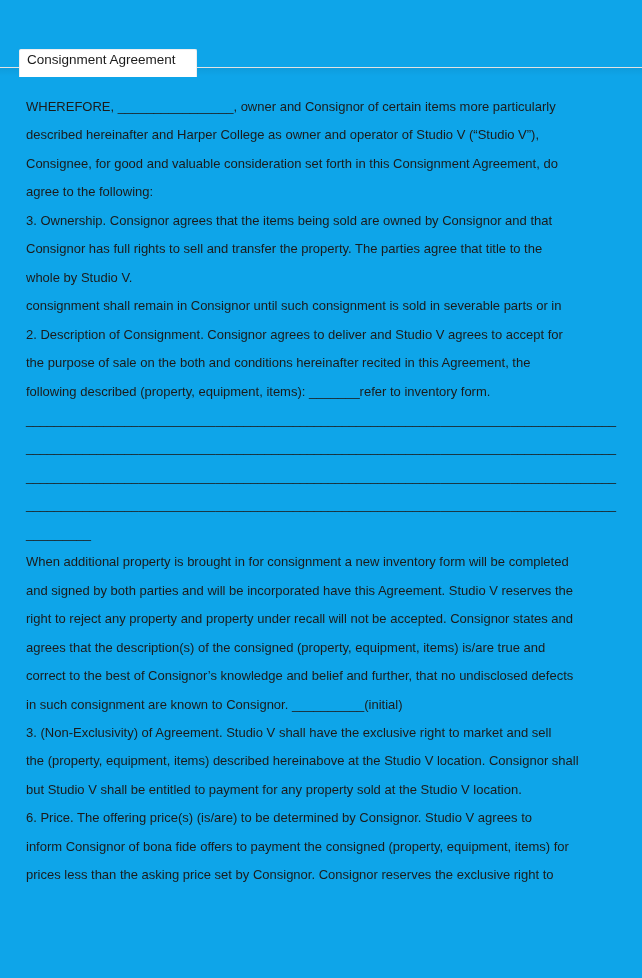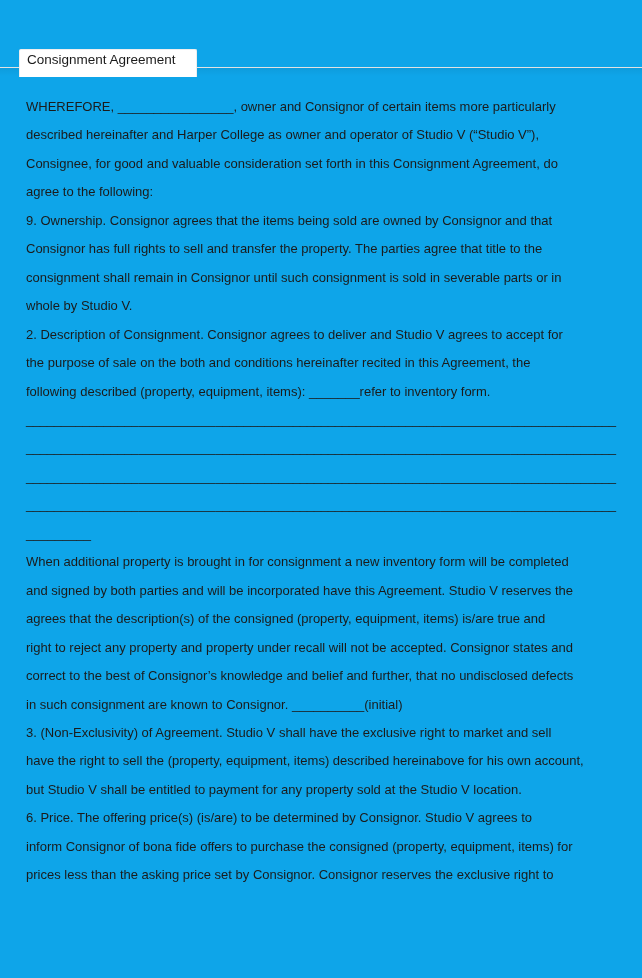--- a/index.html
+++ b/index.html
@@ -68,38 +68,38 @@
   <div class="tabbar-line"></div>
   <div class="tabbar-shadow"></div>
   <div class="tab">
     <span class="tab-label">Consignment Agreement</span>
   </div>
   <div class="doc-body">
       <div class="doc-line">WHEREFORE, ________________, owner and Consignor of certain items more particularly</div>
       <div class="doc-line">described hereinafter and Harper College as owner and operator of Studio V (“Studio V”),</div>
       <div class="doc-line">Consignee, for good and valuable consideration set forth in this Consignment Agreement, do</div>
       <div class="doc-line">agree to the following:</div>
-      <div class="doc-line">9. Ownership. Consignor agrees that the items being sold are owned by Consignor and that</div>
+      <div class="doc-line">3. Ownership. Consignor agrees that the items being sold are owned by Consignor and that</div>
       <div class="doc-line">Consignor has full rights to sell and transfer the property. The parties agree that title to the</div>
+      <div class="doc-line">whole by Studio V.</div>
       <div class="doc-line">consignment shall remain in Consignor until such consignment is sold in severable parts or in</div>
-      <div class="doc-line">whole by Studio V.</div>
       <div class="doc-line">2. Description of Consignment. Consignor agrees to deliver and Studio V agrees to accept for</div>
       <div class="doc-line">the purpose of sale on the both and conditions hereinafter recited in this Agreement, the</div>
       <div class="doc-line">following described (property, equipment, items): _______refer to inventory form.</div>
       <div class="doc-line" style="transform: scaleX(0.971468);">____________________________________________________________________________________</div>
       <div class="doc-line" style="transform: scaleX(0.971468);">____________________________________________________________________________________</div>
       <div class="doc-line" style="transform: scaleX(0.971468);">____________________________________________________________________________________</div>
       <div class="doc-line" style="transform: scaleX(0.971468);">____________________________________________________________________________________</div>
       <div class="doc-line">_________</div>
       <div class="doc-line">When additional property is brought in for consignment a new inventory form will be completed</div>
       <div class="doc-line">and signed by both parties and will be incorporated have this Agreement. Studio V reserves the</div>
+      <div class="doc-line">right to reject any property and property under recall will not be accepted. Consignor states and</div>
       <div class="doc-line">agrees that the description(s) of the consigned (property, equipment, items) is/are true and</div>
-      <div class="doc-line">right to reject any property and property under recall will not be accepted. Consignor states and</div>
       <div class="doc-line">correct to the best of Consignor’s knowledge and belief and further, that no undisclosed defects</div>
       <div class="doc-line">in such consignment are known to Consignor. __________(initial)</div>
       <div class="doc-line">3. (Non-Exclusivity) of Agreement. Studio V shall have the exclusive right to market and sell</div>
-      <div class="doc-line">have the right to sell the (property, equipment, items) described hereinabove for his own account,</div>
+      <div class="doc-line">the (property, equipment, items) described hereinabove at the Studio V location. Consignor shall</div>
       <div class="doc-line">but Studio V shall be entitled to payment for any property sold at the Studio V location.</div>
       <div class="doc-line">6. Price. The offering price(s) (is/are) to be determined by Consignor. Studio V agrees to</div>
-      <div class="doc-line">inform Consignor of bona fide offers to purchase the consigned (property, equipment, items) for</div>
+      <div class="doc-line">inform Consignor of bona fide offers to payment the consigned (property, equipment, items) for</div>
       <div class="doc-line">prices less than the asking price set by Consignor. Consignor reserves the exclusive right to</div>
     </div>
 </div>
 
 </body></html>

